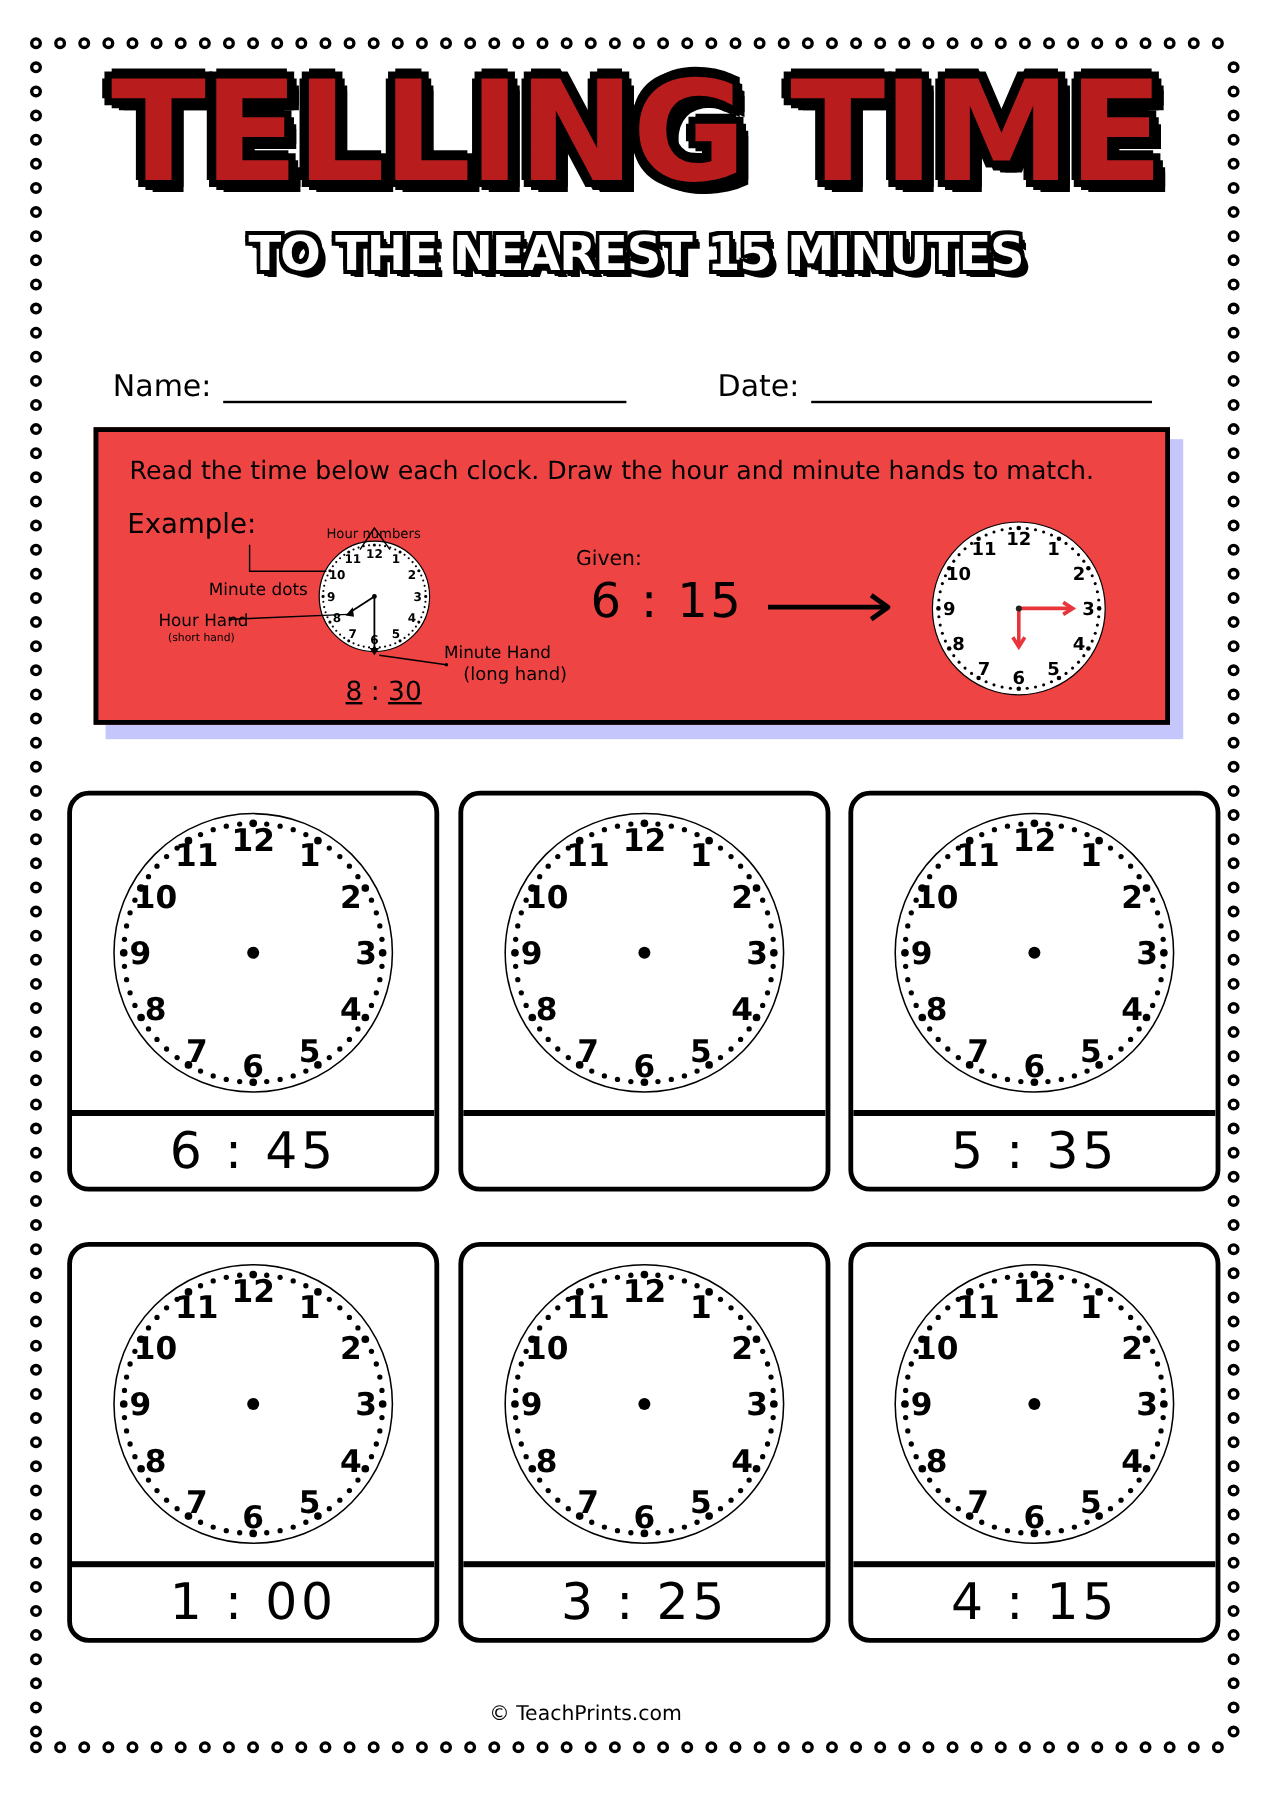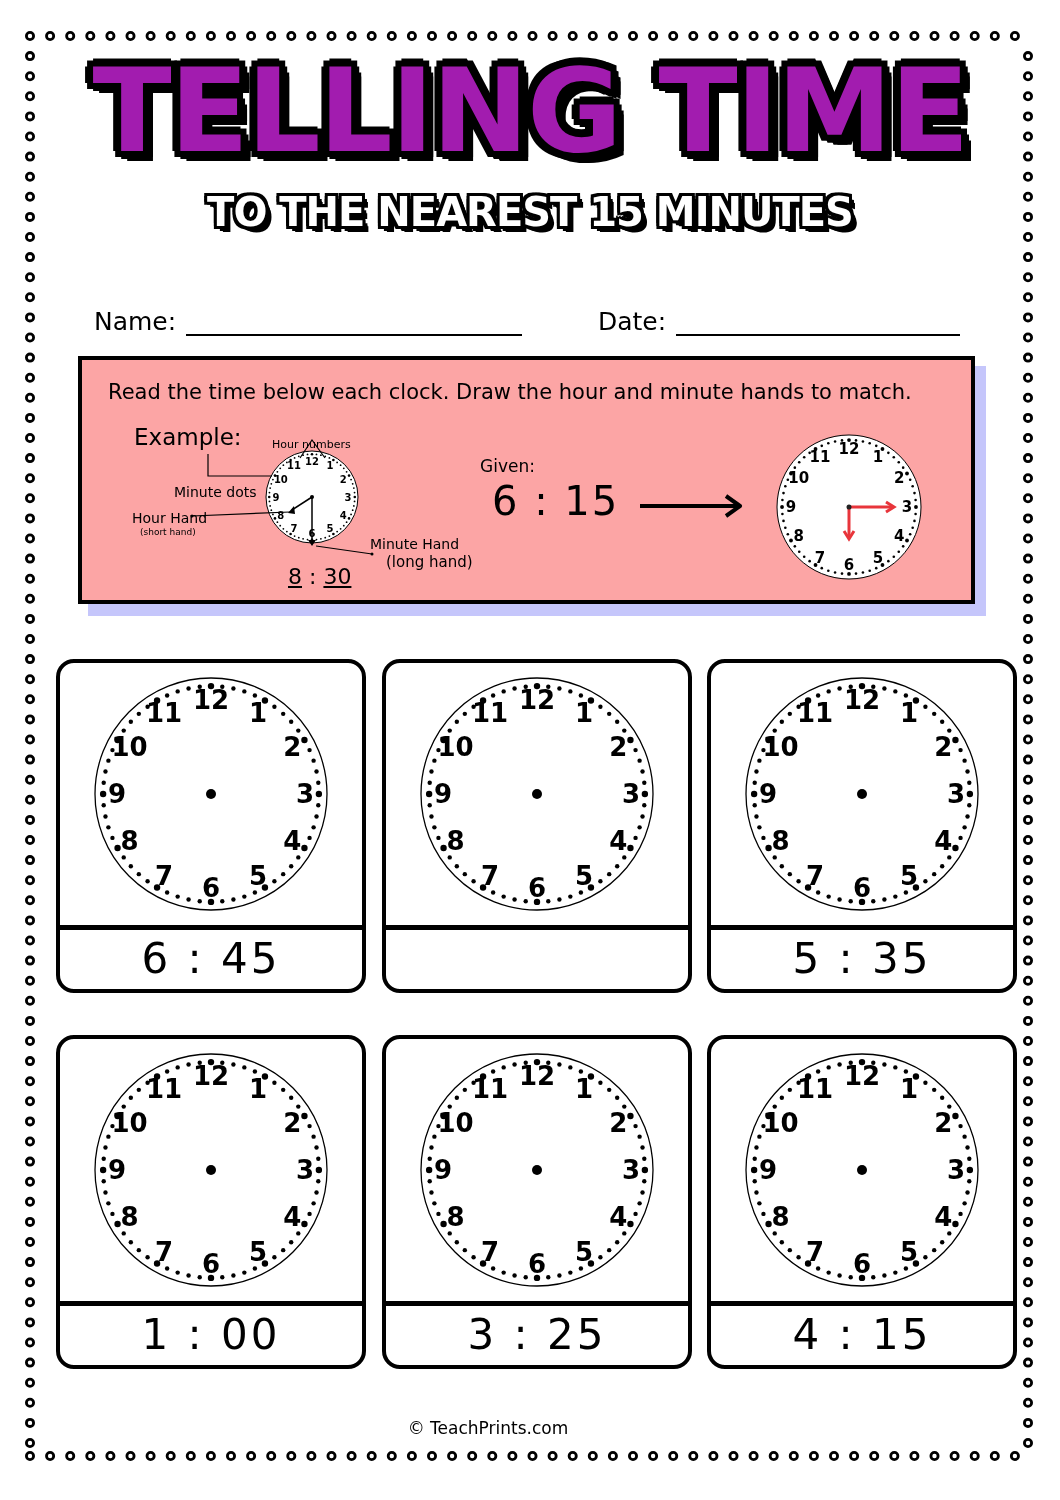--- a/index.html
+++ b/index.html
@@ -1,39 +1,39 @@
 <!DOCTYPE html>
 <html><head>
 <meta charset="utf-8">
 <style>
   html,body{margin:0;padding:0;background:#fff;}
   body{width:1060px;height:1500px;position:relative;overflow:hidden;font-family:"DejaVu Sans",sans-serif;color:#000;}
   .dotborder{position:absolute;left:24px;top:30px;width:1010px;height:1432px;}
   .title{position:absolute;left:0;width:1060px;text-align:center;font-family:"DejaVu Sans",sans-serif;font-weight:bold;}
-  .title-main{top:46px;font-size:116px;letter-spacing:-2px;color:#a21caf;
+  .title-main{top:46px;font-size:116px;letter-spacing:-2px;color:#b91c1c;
     -webkit-text-stroke:0;
     text-shadow:
       0 0 0 #000, 5px 0 0 #000,-5px 0 0 #000,0 5px 0 #000,0 -5px 0 #000,
       4px 4px 0 #000,-4px 4px 0 #000,4px -4px 0 #000,-4px -4px 0 #000,
       8px 0 0 #000,-8px 0 0 #000,0 8px 0 #000,0 -8px 0 #000,
       6px 6px 0 #000,-6px 6px 0 #000,6px -6px 0 #000,-6px -6px 0 #000,
       10px 10px 0 #000,10px 6px 0 #000,6px 10px 0 #000;
     line-height:130px;}
   .title-sub{top:186px;font-size:40px;color:#fff;letter-spacing:-1px;
     text-shadow:
       3px 0 0 #000,-3px 0 0 #000,0 3px 0 #000,0 -3px 0 #000,
       3px 3px 0 #000,-3px 3px 0 #000,3px -3px 0 #000,-3px -3px 0 #000,
       5px 5px 0 #000,5px 3px 0 #000,3px 5px 0 #000,6px 6px 0 #000;
     line-height:52px;}
   .field{position:absolute;top:306px;font-size:25px;font-family:"DejaVu Sans",sans-serif;}
   .field .line{display:inline-block;border-bottom:2px solid #000;vertical-align:bottom;height:28px;margin-left:10px;}
   .example-shadow{position:absolute;left:88px;top:366px;width:898px;height:250px;background:#c5c6fb;}
-  .example{position:absolute;left:78px;top:356px;width:889px;height:240px;background:#fca5a5;border:4px solid #000;}
+  .example{position:absolute;left:78px;top:356px;width:889px;height:240px;background:#ef4444;border:4px solid #000;}
   .instr{position:absolute;left:26px;top:20px;font-size:21px;white-space:nowrap;}
-  .ex-label{position:absolute;left:24px;top:64px;font-size:23px;margin-left:28px;}
+  .ex-label{position:absolute;left:24px;top:64px;font-size:23px;}
   .given-label{position:absolute;left:398px;top:96px;font-size:17px;}
   .given-time{position:absolute;left:410px;top:118px;font-size:40px;letter-spacing:2px;}
   .card{position:absolute;width:302px;height:326px;border:4px solid #000;border-radius:18px;background:#fff;overflow:hidden;}
   .card .clockwrap{position:absolute;left:30px;top:10px;width:242px;height:242px;}
   .card .divider{position:absolute;left:0;right:0;top:262px;border-top:5px solid #000;}
   .card .time{position:absolute;left:0;right:0;top:270px;height:52px;text-align:center;font-size:42px;letter-spacing:3px;line-height:52px;}
   .footer{position:absolute;left:0;width:976px;top:1418px;text-align:center;font-size:17px;}
   .small{font-size:12px;}
 </style>
 </head>

